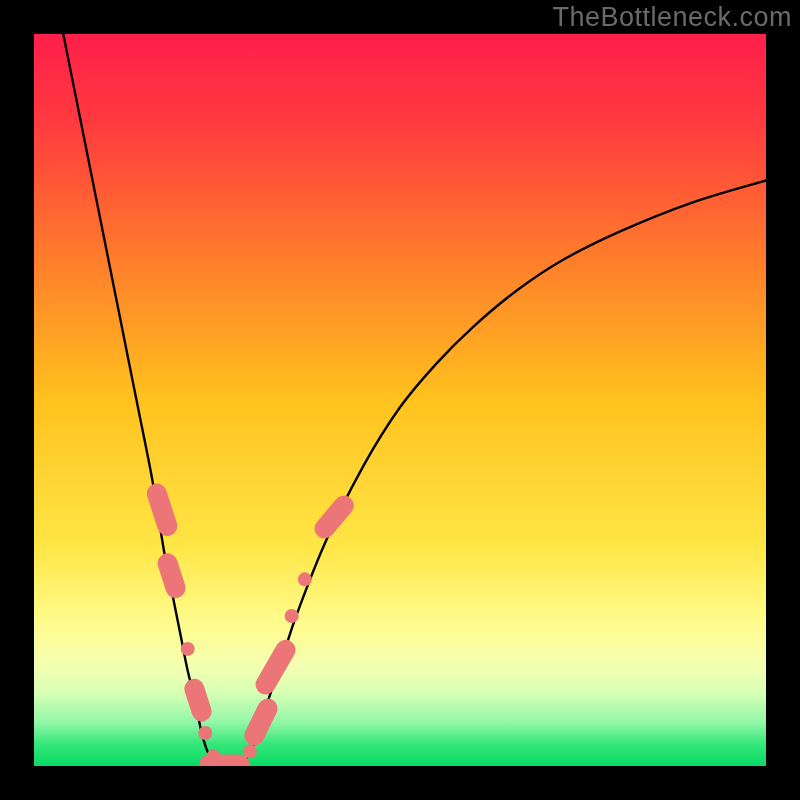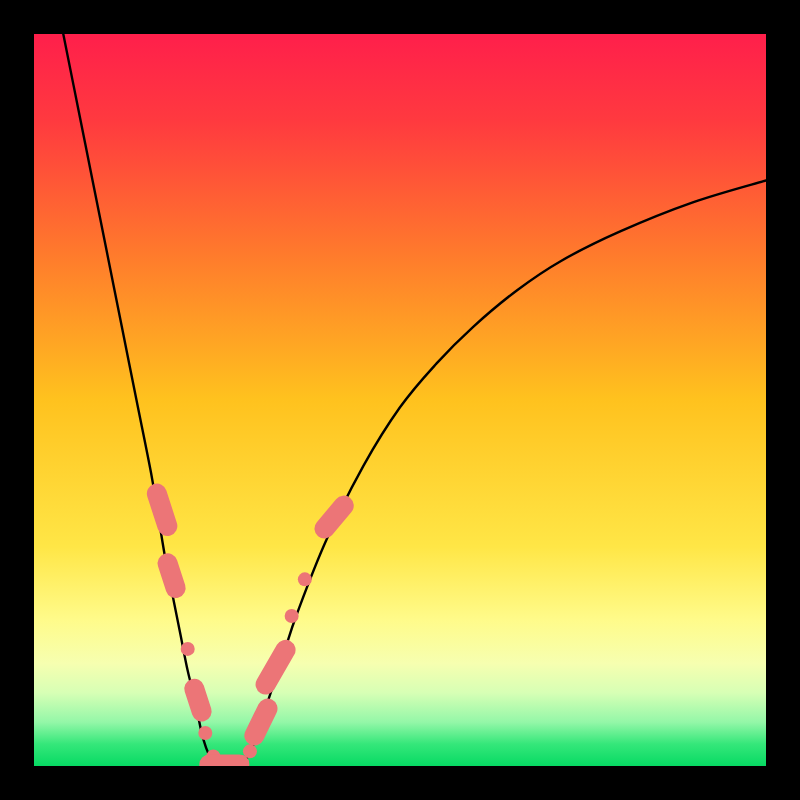--- a/index.html
+++ b/index.html
@@ -61,13 +61,14 @@
           <circle cx="207.89" cy="728.34" r="7.0" fill="#ec7577"></circle>
           <circle cx="215.94" cy="717.36" r="7.0" fill="#ec7577"></circle>
           <line x1="220.34" y1="701.56" x2="233.50" y2="674.60" stroke="#ec7577" stroke-width="20.0" stroke-linecap="round"></line>
           <line x1="231.56" y1="650.50" x2="251.56" y2="615.86" stroke="#ec7577" stroke-width="20.0" stroke-linecap="round"></line>
           <circle cx="257.66" cy="581.94" r="7.0" fill="#ec7577"></circle>
           <circle cx="270.84" cy="545.34" r="7.0" fill="#ec7577"></circle>
           <line x1="290.48" y1="494.61" x2="309.76" y2="471.63" stroke="#ec7577" stroke-width="20.0" stroke-linecap="round"></line>
         </g>
       </svg>
   </div>
+  <div class="watermark">TheBottleneck.com</div>
 </div>
 
 </body></html>

